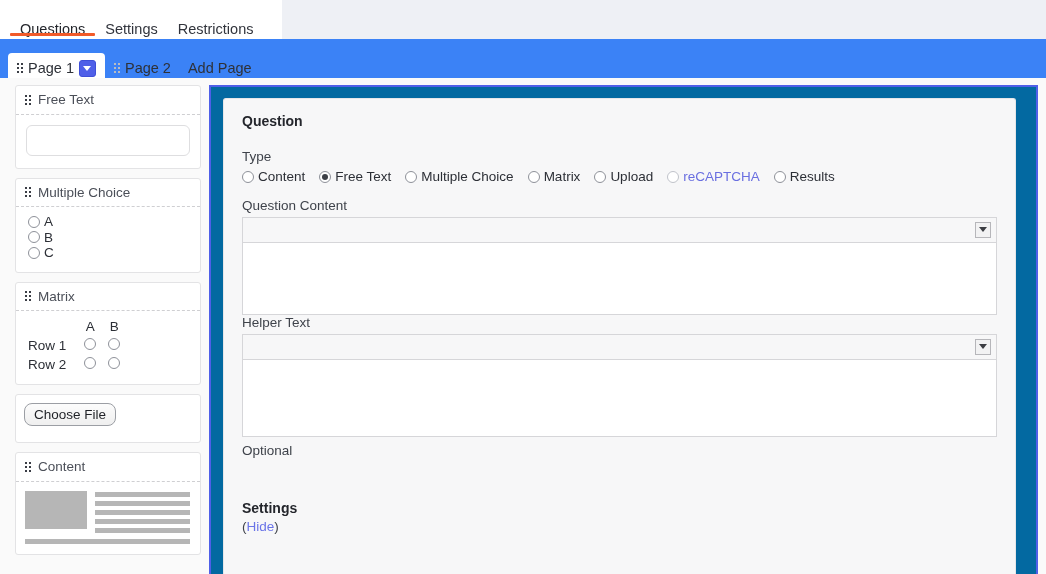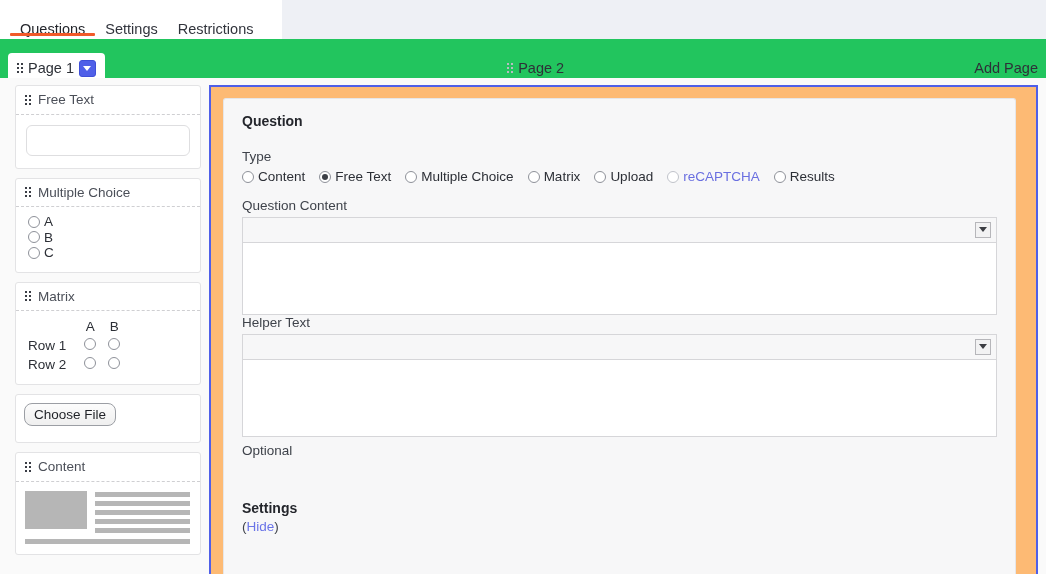--- a/index.html
+++ b/index.html
@@ -30,22 +30,22 @@
   }
   .top-tab.active { color: #24262c; }
   .top-tab.active::after {
     content: ""; position: absolute; left: 0; right: 0; bottom: 3px;
     height: 3px; background: #f15a29; border-radius: 1px;
   }
 
   
   .page-strip {
     position: absolute; left: 0; top: 39px; width: 1046px; height: 44px;
-    background: #22c55e;
-    display: flex; align-items: flex-end; padding-left: 8px; justify-content: space-between;
+    background: #3b82f6;
+    display: flex; align-items: flex-end; padding-left: 8px;
   }
   .page-tab {
     display: flex; align-items: center; gap: 5px;
     height: 30px; padding: 0 9px;
     font-size: 14.5px; color: #2e3138; cursor: pointer;
     border-radius: 4px 4px 0 0;
     white-space: nowrap;
   }
   .page-tab.active { background: #ffffff; }
   .page-tab-label { line-height: 1; }
@@ -142,21 +142,21 @@
   .ph-lines { flex: 1; display: flex; flex-direction: column; gap: 4px; padding-top: 1px; }
   .ph-line { height: 5px; background: #b6b6b6; }
   .ph-bot { display: flex; flex-direction: column; gap: 4px; }
 
   
   .editor-panel {
     position: absolute; left: 209px; top: 7px;
     width: 829px; height: 489px;
     border: 2px solid #4f5fe8;
     border-bottom: none;
-    background: #fdba74;
+    background: #0369a1;
     overflow: hidden;
   }
   .editor-inner {
     position: absolute; left: 12px; top: 11px;
     width: 793px; height: 520px;
     background: #f7f7f8;
     border: 1px solid #e6e6e8;
     border-bottom: none;
     border-radius: 3px;
     padding: 14px 18px 0 18px;

